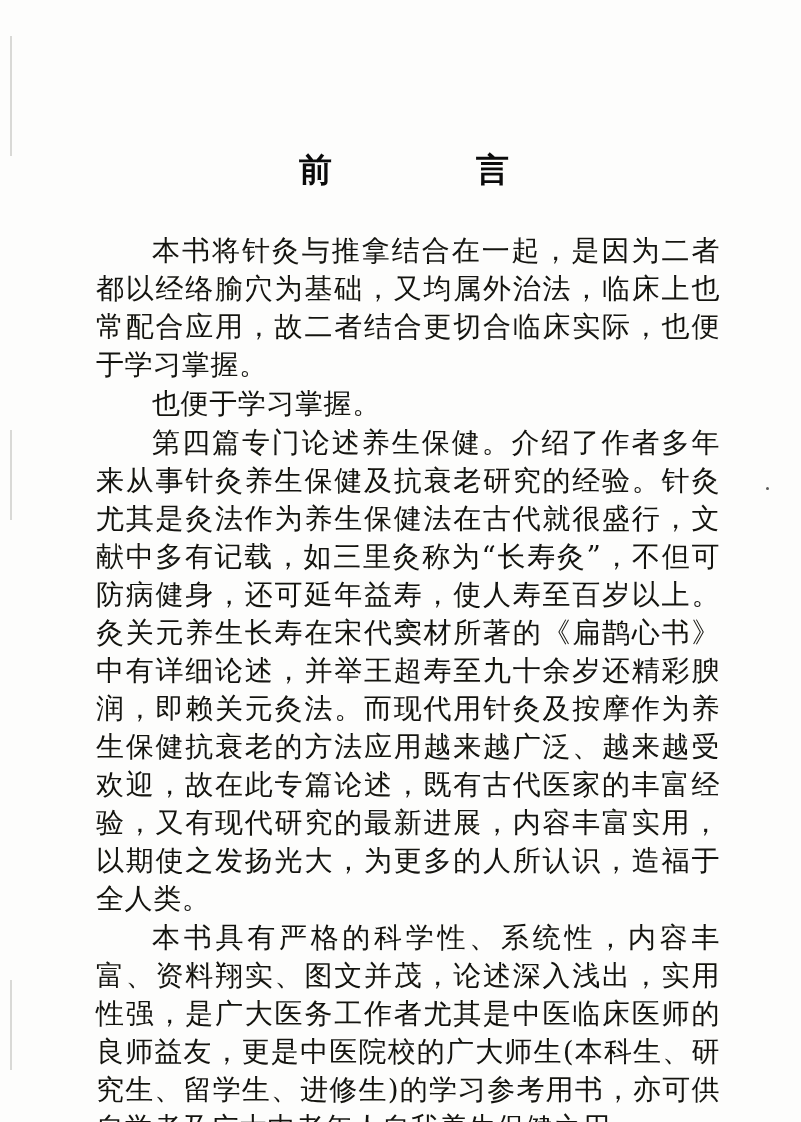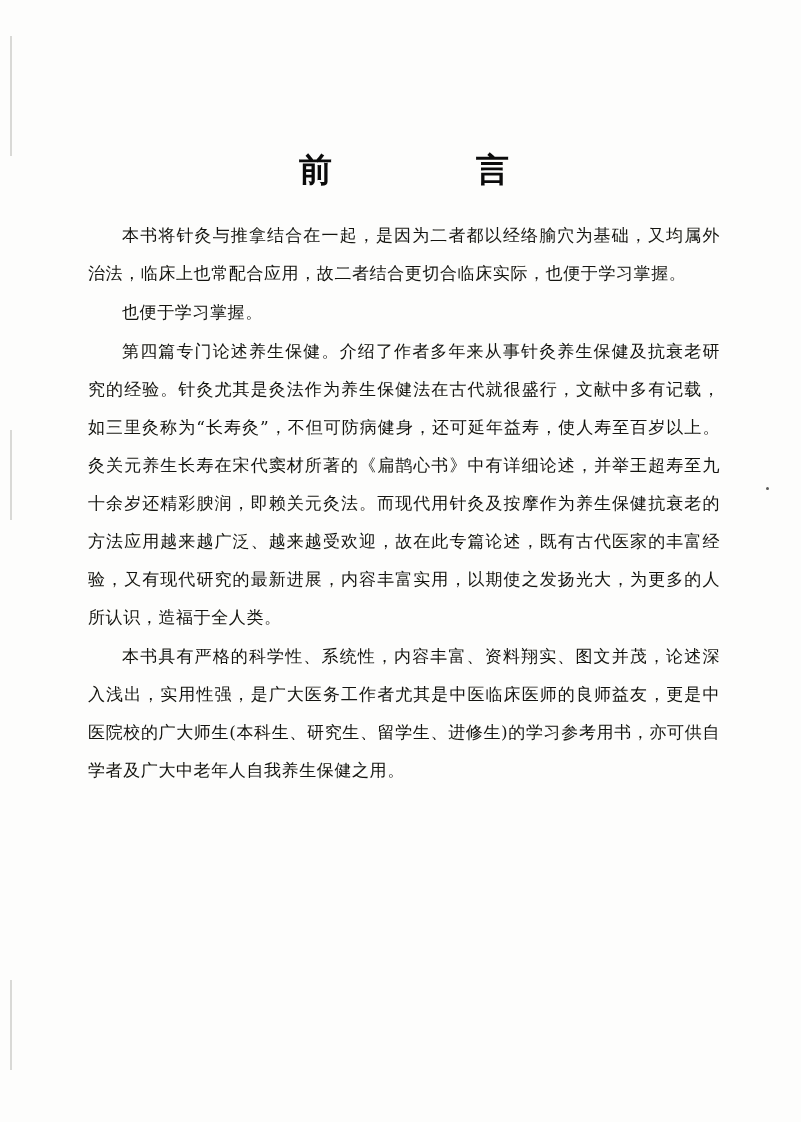--- a/index.html
+++ b/index.html
@@ -51,31 +51,31 @@
   }
 
   .doc-title {
     text-align: center;
     font-family: "DejaVu Sans", sans-serif;
     font-weight: bold;
     font-size: 33px;
     letter-spacing: 26px;
     text-indent: 26px;
     color: #0b0b0b;
-    margin: 0 0 26px 0;
+    margin: 0 0 42px 0;
     line-height: 1.2;
   }
 
   .para {
-    font-size: 17px;
+    font-size: 28px;
     line-height: 38px;
     text-align: justify;
     text-justify: inter-ideograph;
     text-indent: 2em;
-    margin: 0 0 1px 0;
+    margin: 0 0 1px 8px;
     color: #14140f;
     letter-spacing: 0.6px;
     font-family: "DejaVu Serif", serif;
   }
 </style>
 </head>
 <body>
 
 <div class="page">
 

